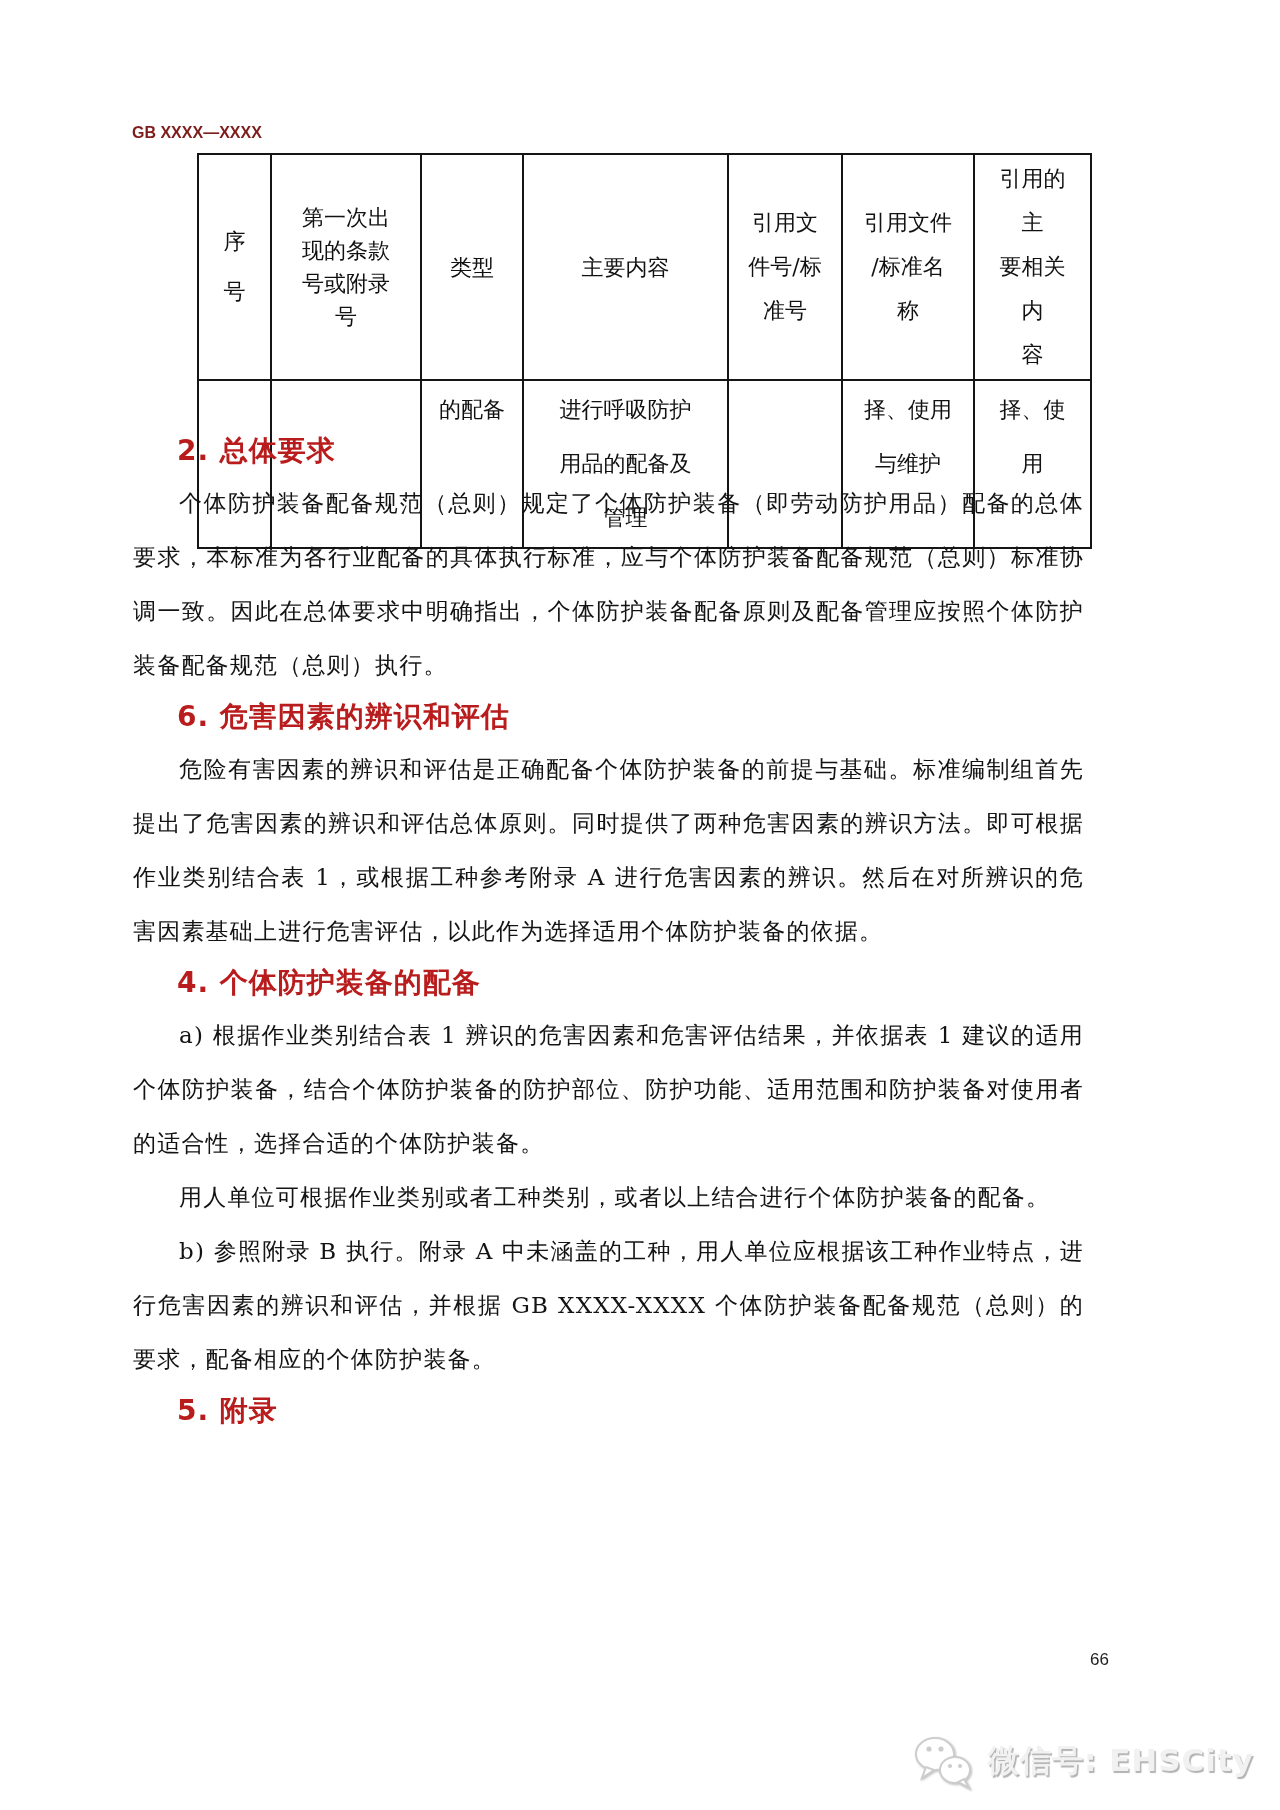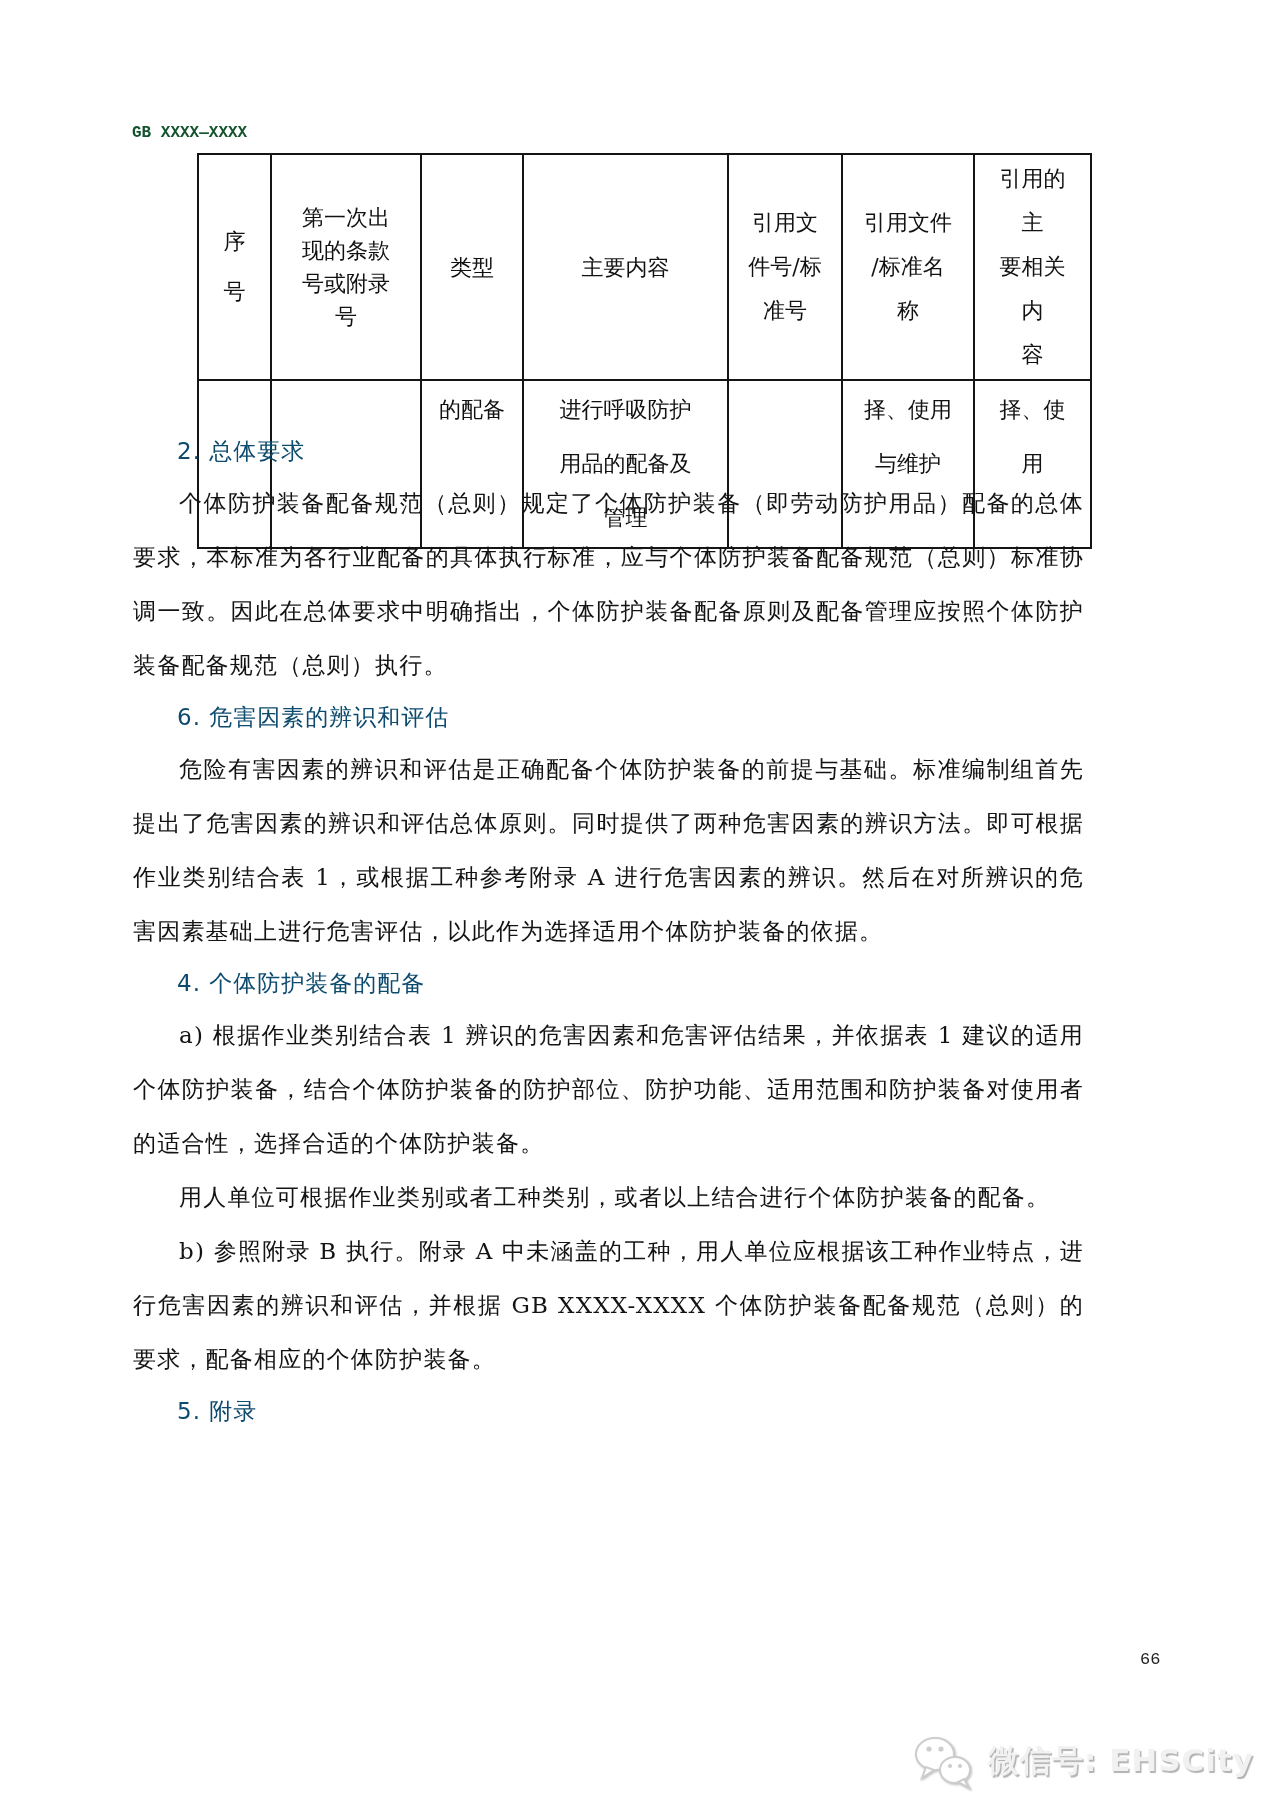--- a/index.html
+++ b/index.html
@@ -3,47 +3,47 @@
 <meta charset="utf-8">
 <style>
   html,body { margin:0; padding:0; background:#ffffff; }
   .page {
     position:relative; width:1280px; height:1810px; background:#ffffff;
     font-family:"DejaVu Serif","Liberation Serif",serif; color:#111;
     overflow:hidden;
   }
   .doc-code {
     position:absolute; left:132px; top:124px;
-    font-family:Liberation Mono, monospace;
-    font-weight:bold; font-size:16px; color:#14532d;
+    font-family:Liberation Sans, sans-serif;
+    font-weight:bold; font-size:16px; color:#7f1d1d;
   }
   table.ref-table {
     position:absolute; left:197px; top:153px; width:893px;
     border-collapse:collapse; table-layout:fixed;
   }
   .ref-table th, .ref-table td {
     border:2px solid #151515; white-space:pre-line; text-align:center;
     font-weight:normal; font-size:22px; padding:2px 17px; overflow:hidden;
   }
   .ref-table th { height:128px; vertical-align:middle; line-height:33px; }
   .ref-table th.c0 { line-height:50px; }
   .ref-table th.c4, .ref-table th.c5, .ref-table th.c6 { line-height:44px; }
   .ref-table td { height:136px; vertical-align:top; line-height:54px; padding-top:2px; }
   .content {
     position:absolute; left:133px; top:426px; width:951px;
     font-size:23px; letter-spacing:1.2px; color:#131313;
   }
   .content p { margin:0; text-indent:2em; text-align:justify; line-height:54px; }
   .content h2 {
     margin:0; padding-left:44px; font-family:"DejaVu Sans","Liberation Sans",sans-serif;
-    font-size:23px; font-weight:normal; line-height:50px; letter-spacing:1px; color:#0c4a6e;
+    font-size:28px; font-weight:bold; line-height:50px; letter-spacing:1px; color:#b91c1c;
   }
   .page-number {
-    position:absolute; left:1140px; top:1650px;
-    font-family:Liberation Mono, monospace; font-size:17px; color:#222;
+    position:absolute; left:1090px; top:1650px;
+    font-family:Liberation Sans, sans-serif; font-size:17px; color:#222;
   }
   .watermark {
     position:absolute; right:26px; top:1732px;
     display:flex; align-items:center; gap:12px;
   }
   .wm-icon { filter:drop-shadow(1.5px 1.5px 1px #bdbdbd); }
   .wm-text {
     font-family:"DejaVu Sans","Liberation Sans",sans-serif; font-size:31px;
     color:#f1f1f1; text-shadow:1.5px 1.5px 1px #b2b2b2, -1px -1px 0 #ffffff;
     letter-spacing:1px; white-space:nowrap;font-weight:bold;

